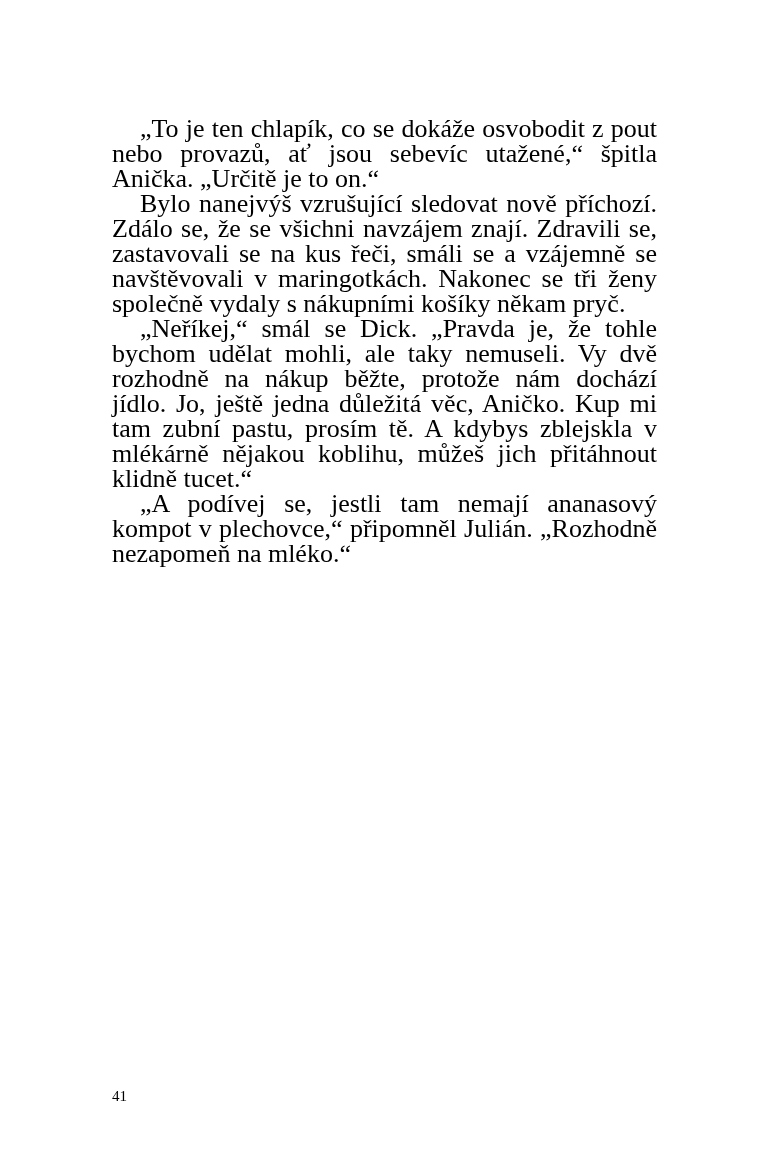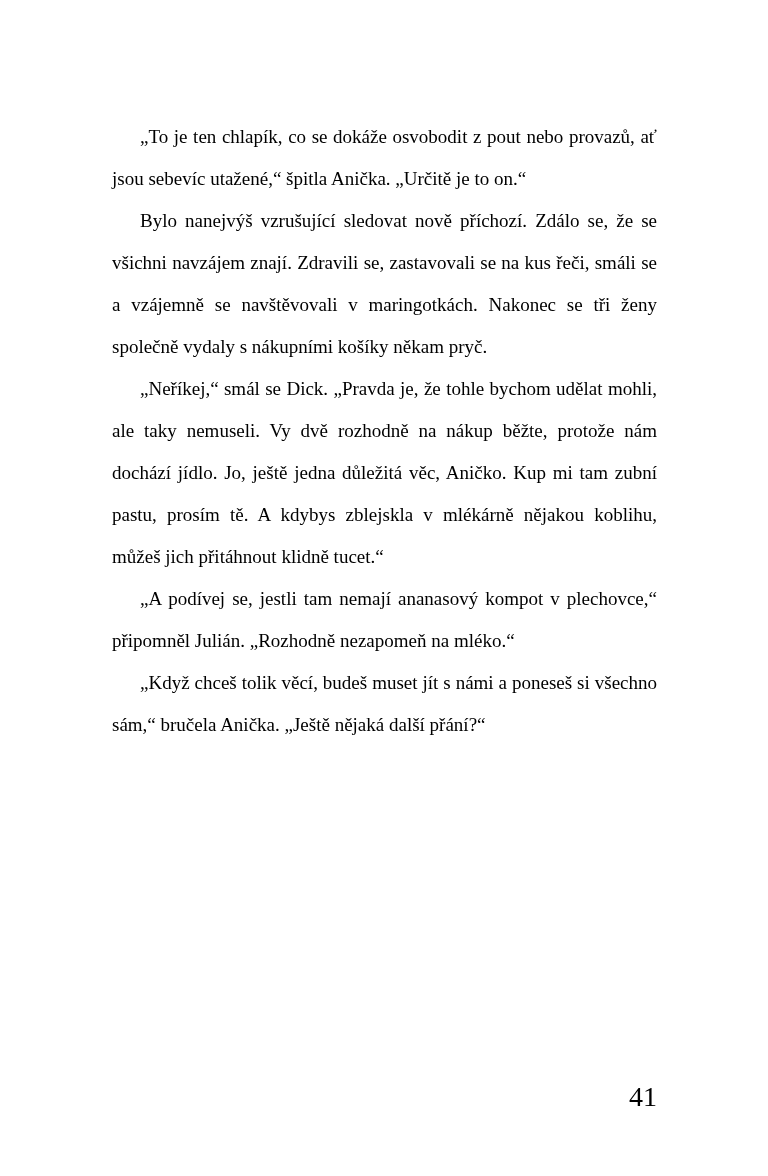--- a/index.html
+++ b/index.html
@@ -14,46 +14,44 @@
     background: #ffffff;
     overflow: hidden;
     font-family: "Liberation Serif", "DejaVu Serif", serif;
     color: #000000;
   }
   .text-block {
     position: absolute;
     left: 112px;
     top: 116px;
     width: 545px;
-    font-size: 19px;
-    line-height: 42px;
+    font-size: 26px;
+    line-height: 25px;
     text-align: justify;
   }
   .text-block p.para {
     margin: 0;
     padding: 0;
     text-indent: 28px;
   }
   .text-block .italic {
   }
   .page-number {
     position: absolute;
     left: 112px;
     top: 1082px;
     width: 545px;
-    text-align: right;
-    font-size: 28px;
+    font-size: 15px;
     line-height: 29.6px;
   }
 </style>
 </head>
 <body>
 
 <div class="page">
   <div class="text-block">
       <p class="para"><span>„To je ten chlapík, co se dokáže osvobodit z pout nebo provazů, ať jsou sebevíc utažené,“ špitla Anička. „Určitě je to on.“</span></p>
       <p class="para"><span>Bylo nanejvýš vzrušující sledovat nově příchozí. Zdálo se, že se všichni navzájem znají. Zdravili se, zastavovali se na kus řeči, smáli se a vzájemně se navštěvovali v maringotkách. Nakonec se tři ženy společně vydaly s nákupními košíky někam pryč.</span></p>
       <p class="para"><span>„Neříkej,“ smál se Dick. „Pravda je, že tohle bychom udělat </span><span class="italic">mohli</span><span>, ale taky </span><span class="italic">nemuseli</span><span>. Vy dvě rozhodně na nákup běžte, protože nám dochází jídlo. Jo, ještě jedna důležitá věc, Aničko. Kup mi tam zubní pastu, prosím tě. A kdybys zblejskla v mlékárně nějakou koblihu, můžeš jich přitáhnout klidně tucet.“</span></p>
       <p class="para"><span>„A podívej se, jestli tam nemají ananasový kompot v plechovce,“ připomněl Julián. „Rozhodně nezapomeň na mléko.“</span></p>
-      <p class="para"><span>„Když chceš tolik věcí, budeš muset jít s námi a poneseš si všechno sám,“ bručela Anička. „Ještě nějaká další přání?“</span></p>
     </div>
   <div class="page-number">41</div>
 </div>
 
 </body></html>

